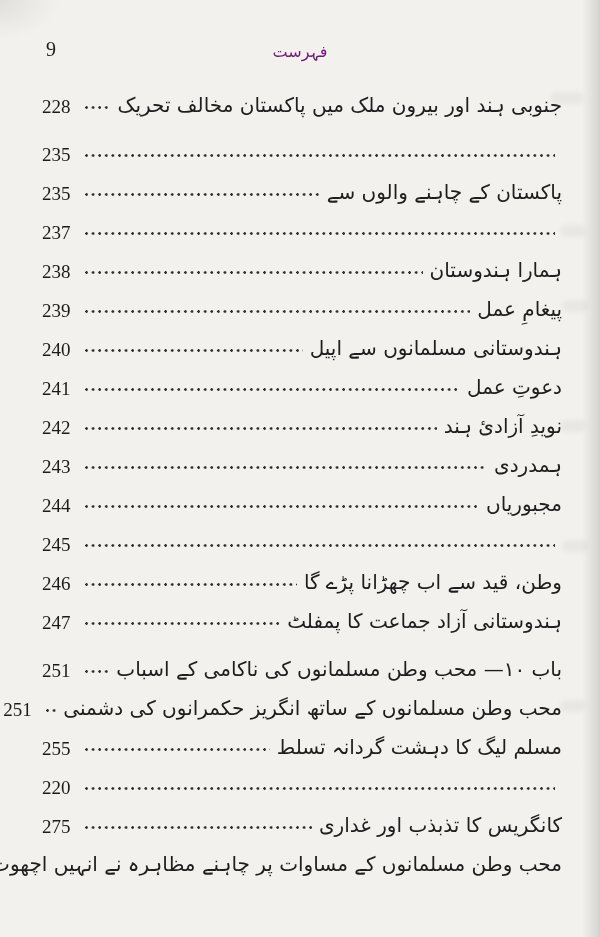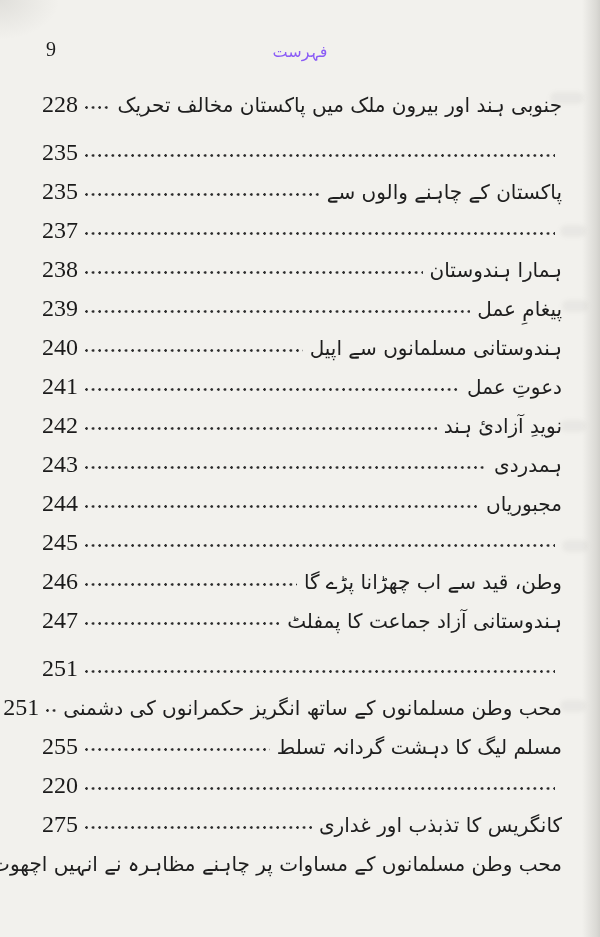--- a/index.html
+++ b/index.html
@@ -54,21 +54,21 @@
     font-size: 20px;
     color: #1d1d1d;
   }
   .header-title {
     position: absolute;
     top: 42px;
     left: 0;
     width: 100%;
     text-align: center;
     font-size: 16px;
-    color: #8b5cf6;
+    color: #701a75;
   }
 
   .toc {
     position: absolute;
     top: 84px;
     left: 42px;
     right: 38px;
   }
   .row {
     display: flex;
@@ -91,21 +91,21 @@
     min-width: 10px;
     align-self: flex-end;
     height: 3px;
     margin: 0 7px 9px 7px;
     background-image: radial-gradient(circle at 1.5px 1.5px, #2c2c2c 1.05px, rgba(0,0,0,0) 1.55px);
     background-size: 6.6px 3px;
     background-repeat: repeat-x;
   }
   .num {
     font-family: "Liberation Serif", "DejaVu Serif", serif;
-    font-size: 24px;
+    font-size: 19px;
     color: #1b1b1b;
     direction: ltr;
     min-width: 36px;
     text-align: left;
   }
 </style>
 </head>
 <body>
 
 <div class="page">
@@ -182,20 +182,21 @@
     <span class="title">وطن، قید سے اب چھڑانا پڑے گا</span>
     <span class="leader"></span>
     <span class="num">246</span>
   </div>
       <div class="row" dir="rtl">
     <span class="title">ہندوستانی آزاد جماعت کا پمفلٹ</span>
     <span class="leader"></span>
     <span class="num">247</span>
   </div>
       <div class="row chapter" dir="rtl">
+    <span class="title">باب ۱۰— محب وطن مسلمانوں کی ناکامی کے اسباب</span>
     <span class="leader"></span>
     <span class="num">251</span>
   </div>
       <div class="row" dir="rtl">
     <span class="title">محب وطن مسلمانوں کے ساتھ انگریز حکمرانوں کی دشمنی</span>
     <span class="leader"></span>
     <span class="num">251</span>
   </div>
       <div class="row" dir="rtl">
     <span class="title">مسلم لیگ کا دہشت گردانہ تسلط</span>

